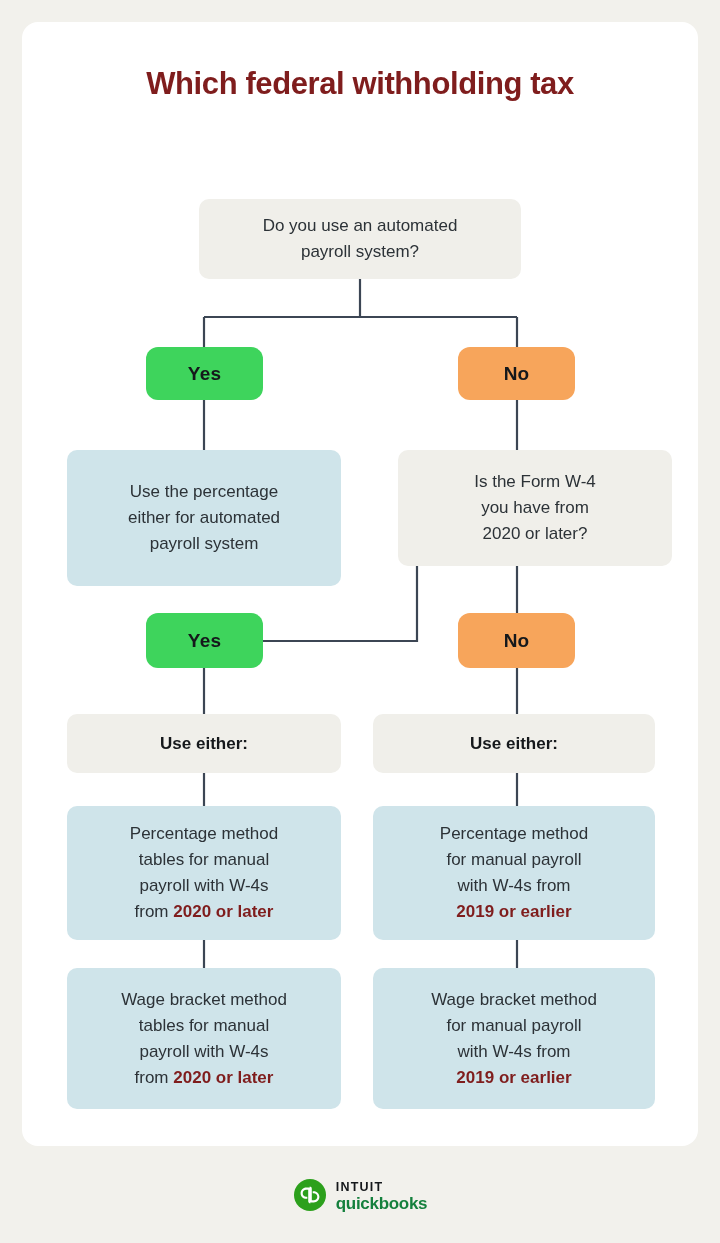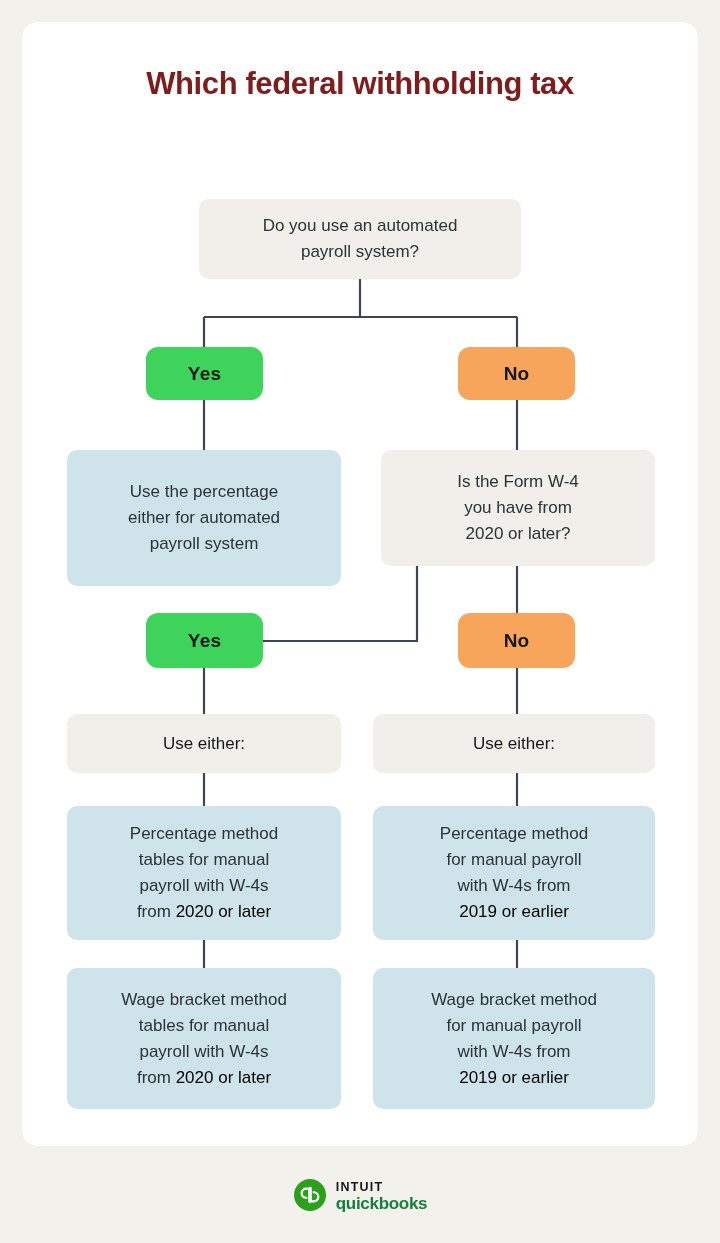--- a/index.html
+++ b/index.html
@@ -65,42 +65,42 @@
     border-radius: 10px;
     color: #2c3237;
     font-size: 17px;
     line-height: 26px;
   }
 
   .node.grey  { background: #f0efea; }
   .node.blue  { background: #cfe4ea; }
 
   .node .txt { display: block; padding: 0 14px; }
-  .node b { font-weight: 400; color: #000000; }
+  .node b { font-weight: 700; color: #7f1d1d; }
 
   
   .badge {
     position: absolute;
     display: flex;
     align-items: center;
     justify-content: center;
     border-radius: 12px;
     font-size: 19px;
     font-weight: 700;
     color: #15181b;
     letter-spacing: 0.2px;
     z-index: 3;
   }
   .badge.yes { background: #3ed45c; }
   .badge.no  { background: #f7a55b; }
 
   
   .useeither {
     font-size: 17px;
-    font-weight: 400;
+    font-weight: 700;
     color: #15181b;
   }
 
   
   .logo {
     position: absolute;
     left: 0;
     top: 1178px;
     width: 720px;
     display: flex;
@@ -188,21 +188,21 @@
   </div>
 
   <div class="node blue" style="left:67px; top:450px; width:274px; height:136px;">
     <span class="txt">
       <span>Use the percentage</span><br>
       <span>either for automated</span><br>
       <span>payroll system</span>
     </span>
   </div>
 
-  <div class="node grey" style="left:381px; top:450px; width:274px; height:116px;">
+  <div class="node grey" style="left:398px; top:450px; width:274px; height:116px;">
     <span class="txt">
       <span>Is the Form W-4</span><br>
       <span>you have from</span><br>
       <span>2020 or later?</span>
     </span>
   </div>
 
   <div class="badge yes" style="left:146px; top:613px; width:117px; height:55px;">
     <span>Yes</span>
   </div>

